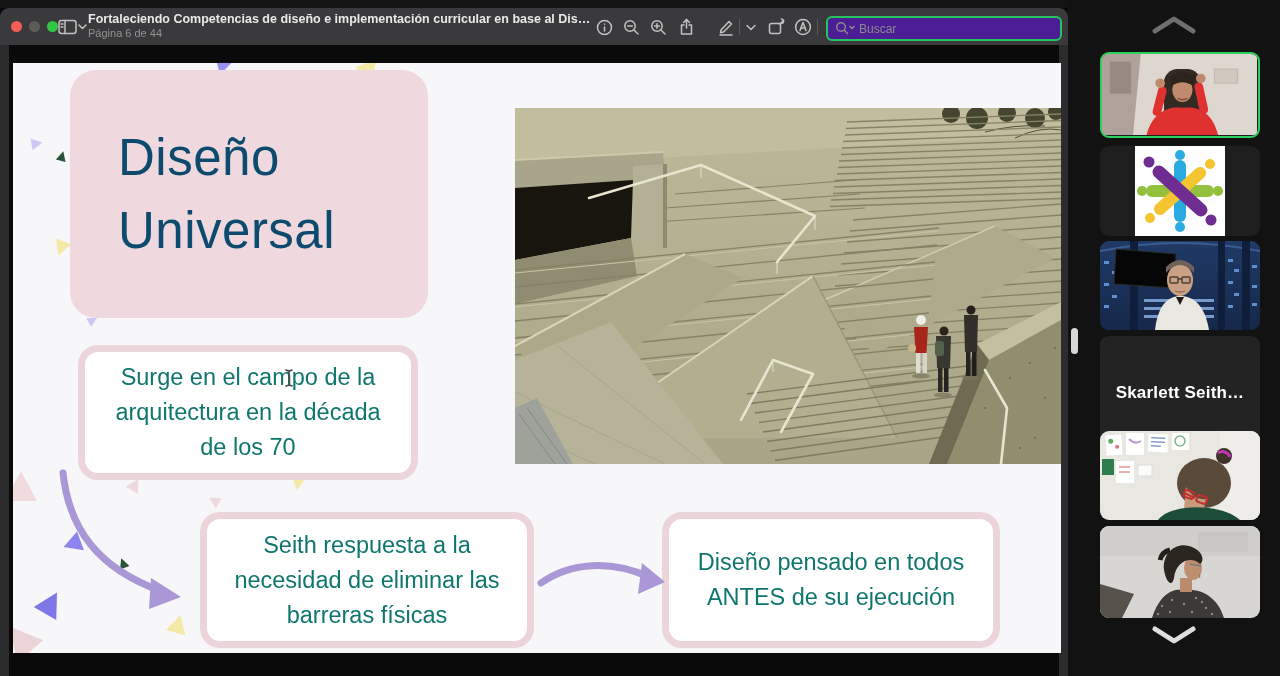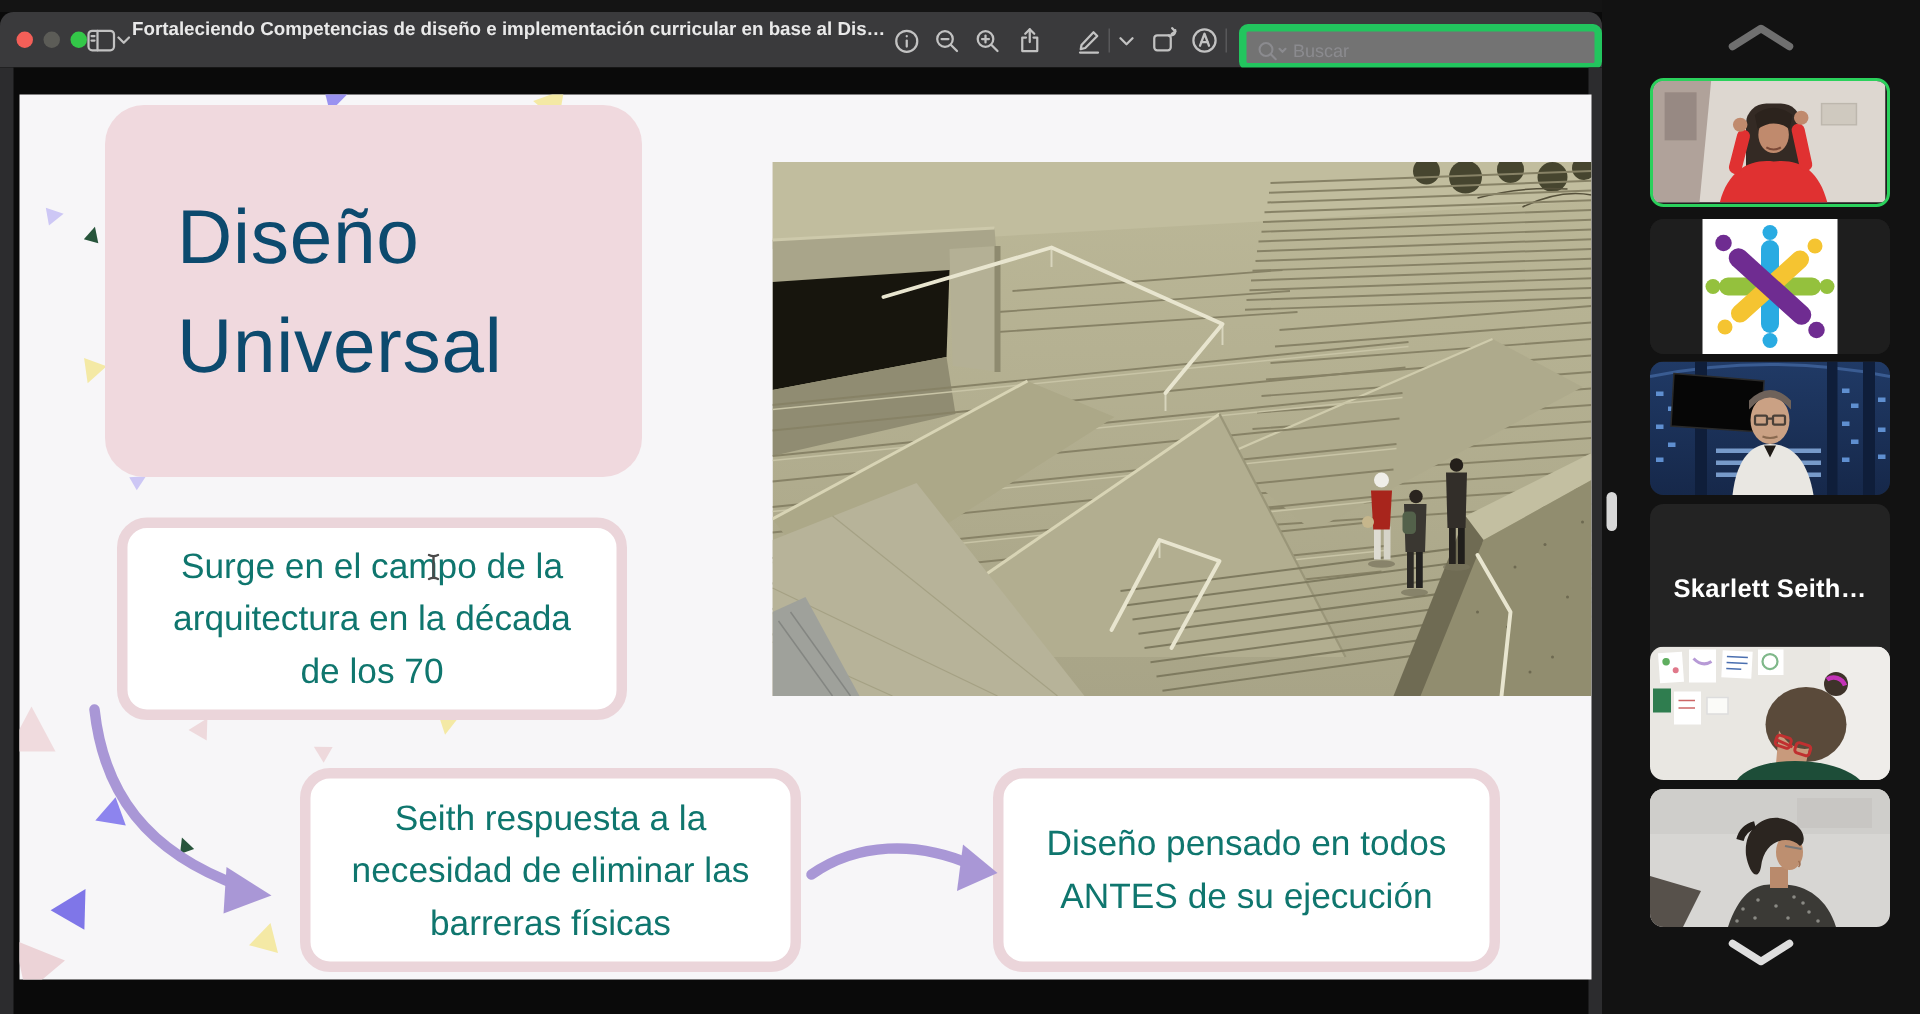--- a/index.html
+++ b/index.html
@@ -10,22 +10,22 @@
   #window{position:absolute;left:0;top:8px;width:1068px;height:668px;background:#0a0a0a;}
   #titlebar{position:absolute;left:0;top:0;width:1068px;height:37px;background:#3a3a3c;
     border-radius:9px 9px 0 0;display:flex;align-items:center;}
   .tl{width:11px;height:11px;border-radius:50%;display:inline-block;}
   #title-block{position:absolute;left:88px;top:4px;width:505px;overflow:hidden;}
   #doc-title{font-size:12.5px;font-weight:700;color:#e9e9e9;white-space:nowrap;overflow:hidden;text-overflow:ellipsis;}
   #doc-sub{font-size:11px;color:#929292;margin-top:1px;}
   .tbicon{position:absolute;top:7px;width:24px;height:24px;display:flex;align-items:center;justify-content:center;cursor:default;}
   .tbicon svg{stroke:#c2c2c2;fill:none;stroke-width:1.5;stroke-linecap:round;stroke-linejoin:round;}
   .vdiv{position:absolute;top:11px;width:1px;height:16px;background:#58585a;}
-  #searchbox{position:absolute;left:826px;top:8px;width:232px;height:21px;background:#737373;
-    border:5px solid #22c55e;border-radius:6px;display:flex;align-items:flex-end;}
+  #searchbox{position:absolute;left:826px;top:8px;width:232px;height:21px;background:#4c1d95;
+    border:2px solid #22c55e;border-radius:6px;display:flex;align-items:center;}
   #searchbox input{background:transparent;border:none;outline:none;color:#ddd;font-size:12px;
     font-family:"Liberation Sans",sans-serif;width:170px;}
   #searchbox input::placeholder{color:#8b8b8f;}
 
   
   #docarea{position:absolute;left:0;top:37px;width:1068px;height:631px;background:#0a0a0a;}
   .edgestrip{position:absolute;top:0;height:631px;background:#2c2c2e;}
   #slide{position:absolute;left:13px;top:18px;width:1048px;height:590px;background:#f7f6f8;overflow:hidden;}
   .confetti{position:absolute;}
   .tri{width:0;height:0;display:block;}
@@ -70,20 +70,21 @@
           </svg>
       </div>
       <div class="tbicon" style="left:76px;width:12px;">
         <svg width="9" height="6" viewBox="0 0 9 6">
             <polyline points="1,1 4.5,4.5 8,1"></polyline>
           </svg>
       </div>
 
       <div id="title-block">
         <div id="doc-title">Fortaleciendo Competencias de diseño e implementación curricular en base al Diseño Univers…</div>
+        <div id="doc-sub">Página 6 de 44</div>
       </div>
 
       <div class="tbicon" style="left:592px;">
         <svg width="17" height="17" viewBox="0 0 17 17">
             <circle cx="8.5" cy="8.5" r="7"></circle>
             <line x1="8.5" y1="8" x2="8.5" y2="12"></line>
             <line x1="8.5" y1="5" x2="8.5" y2="5.2"></line>
           </svg>
       </div>
       <div class="tbicon" style="left:619px;">

